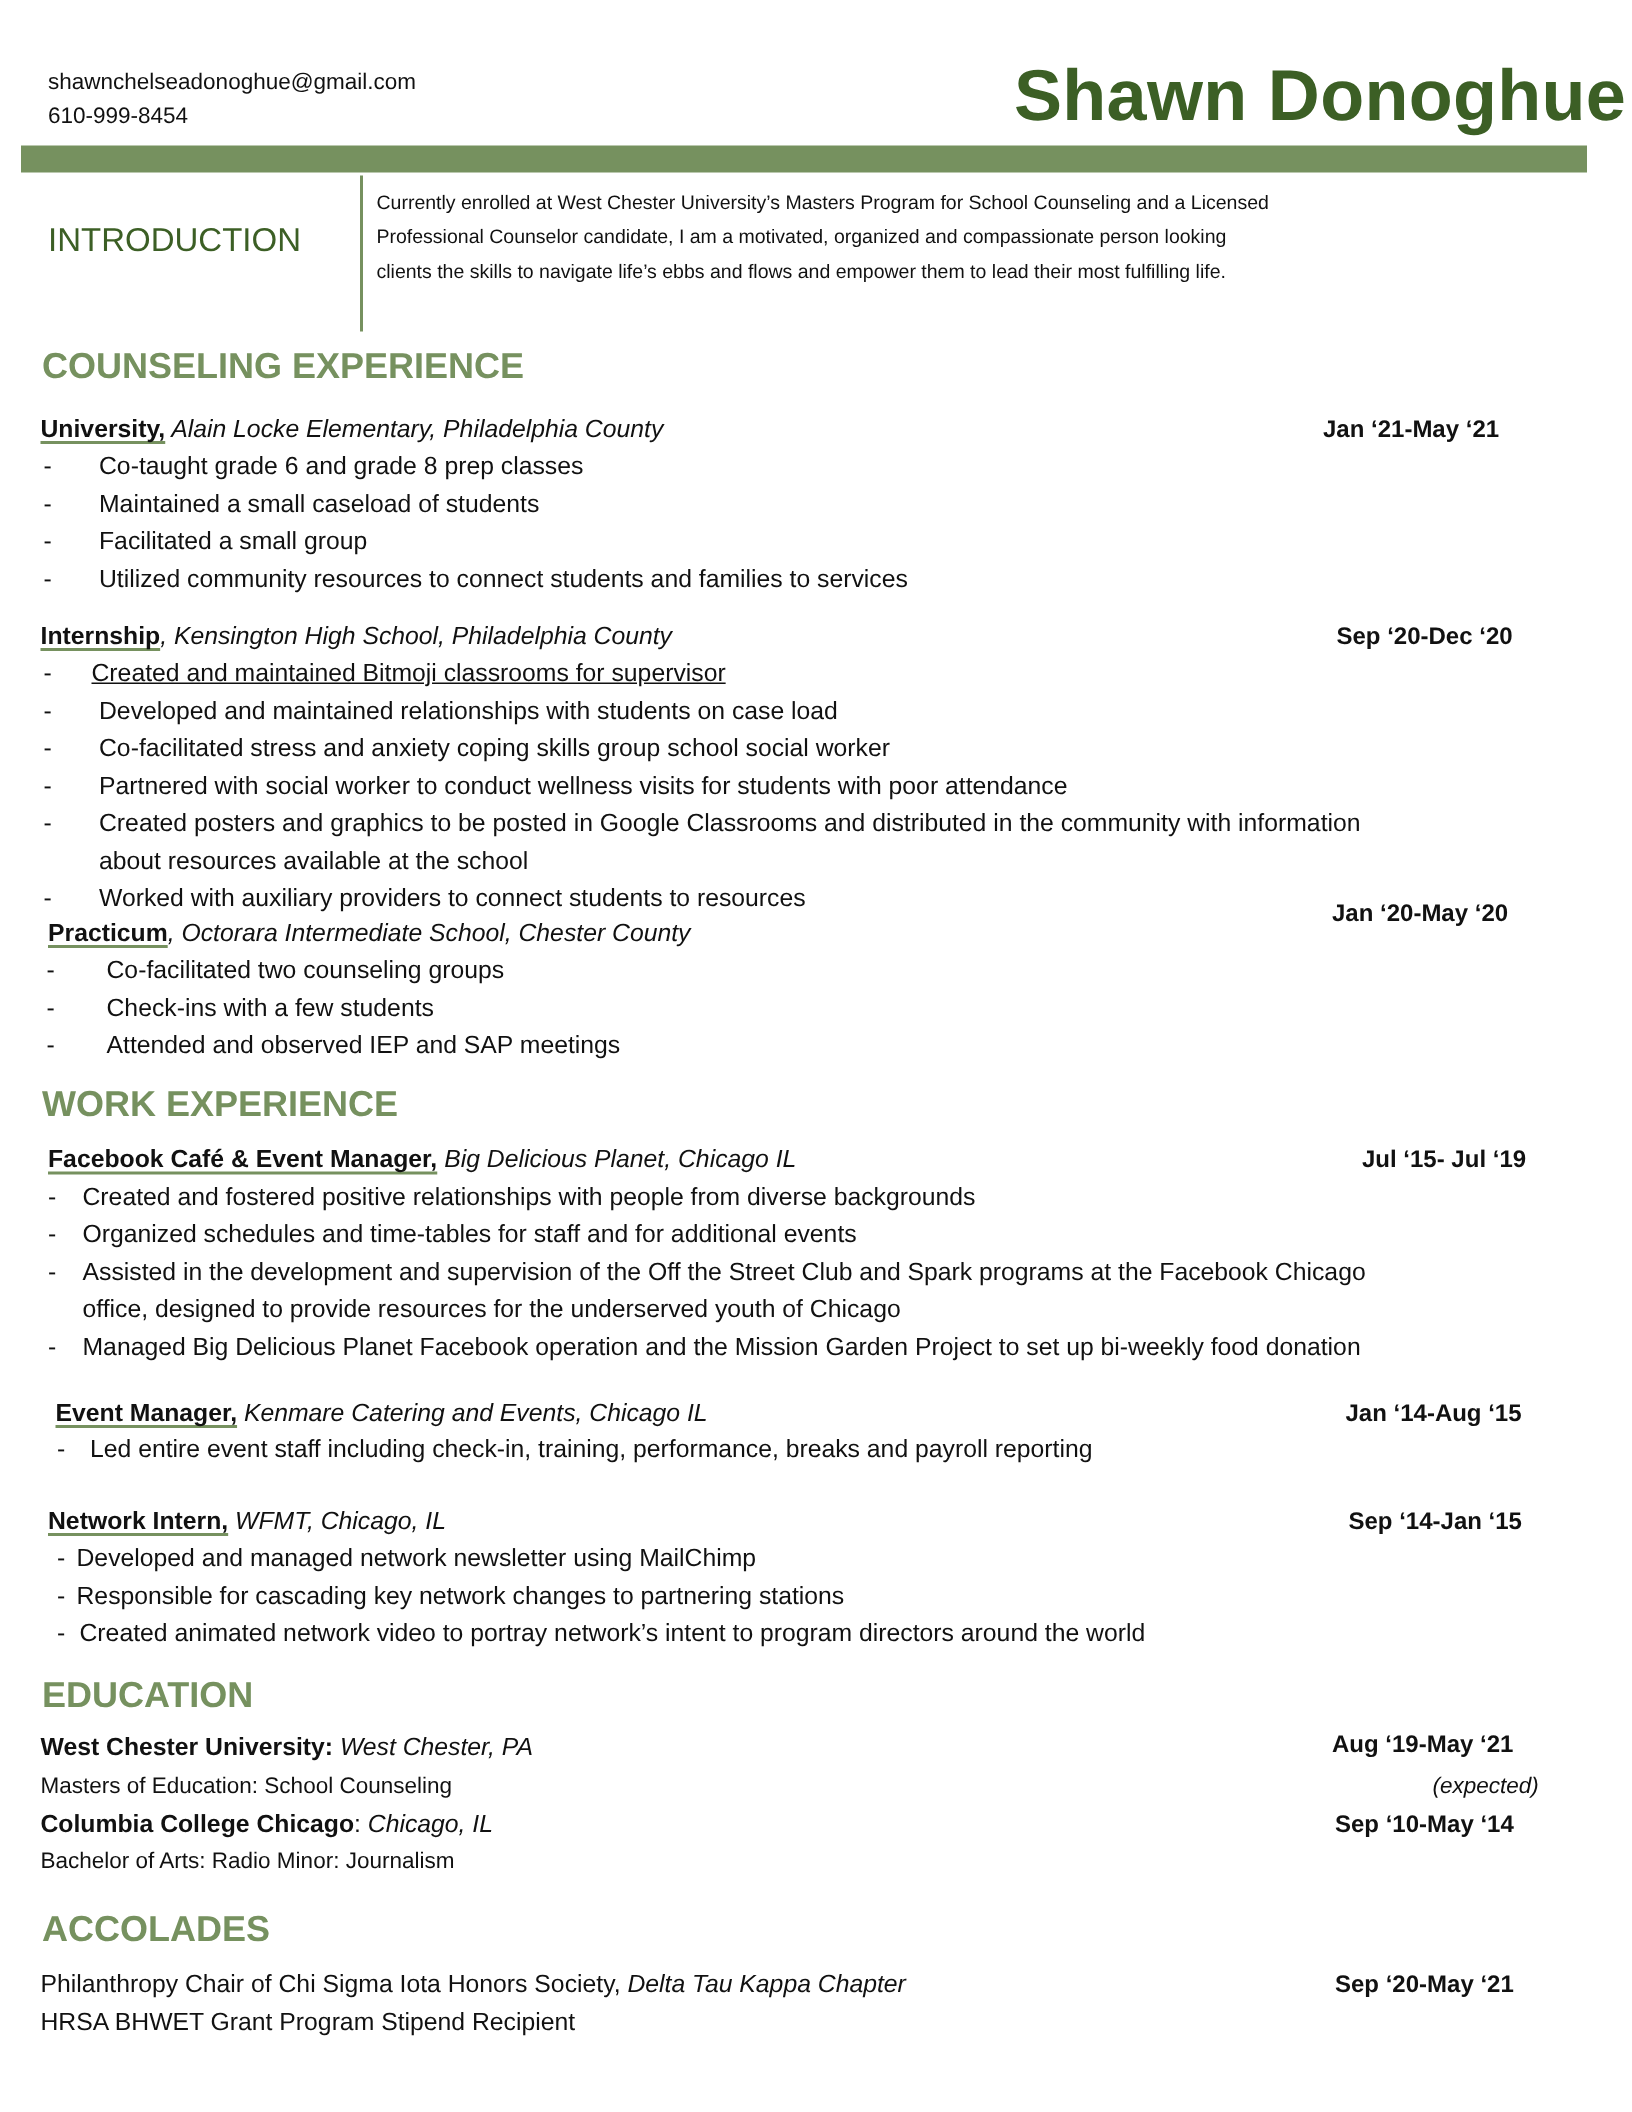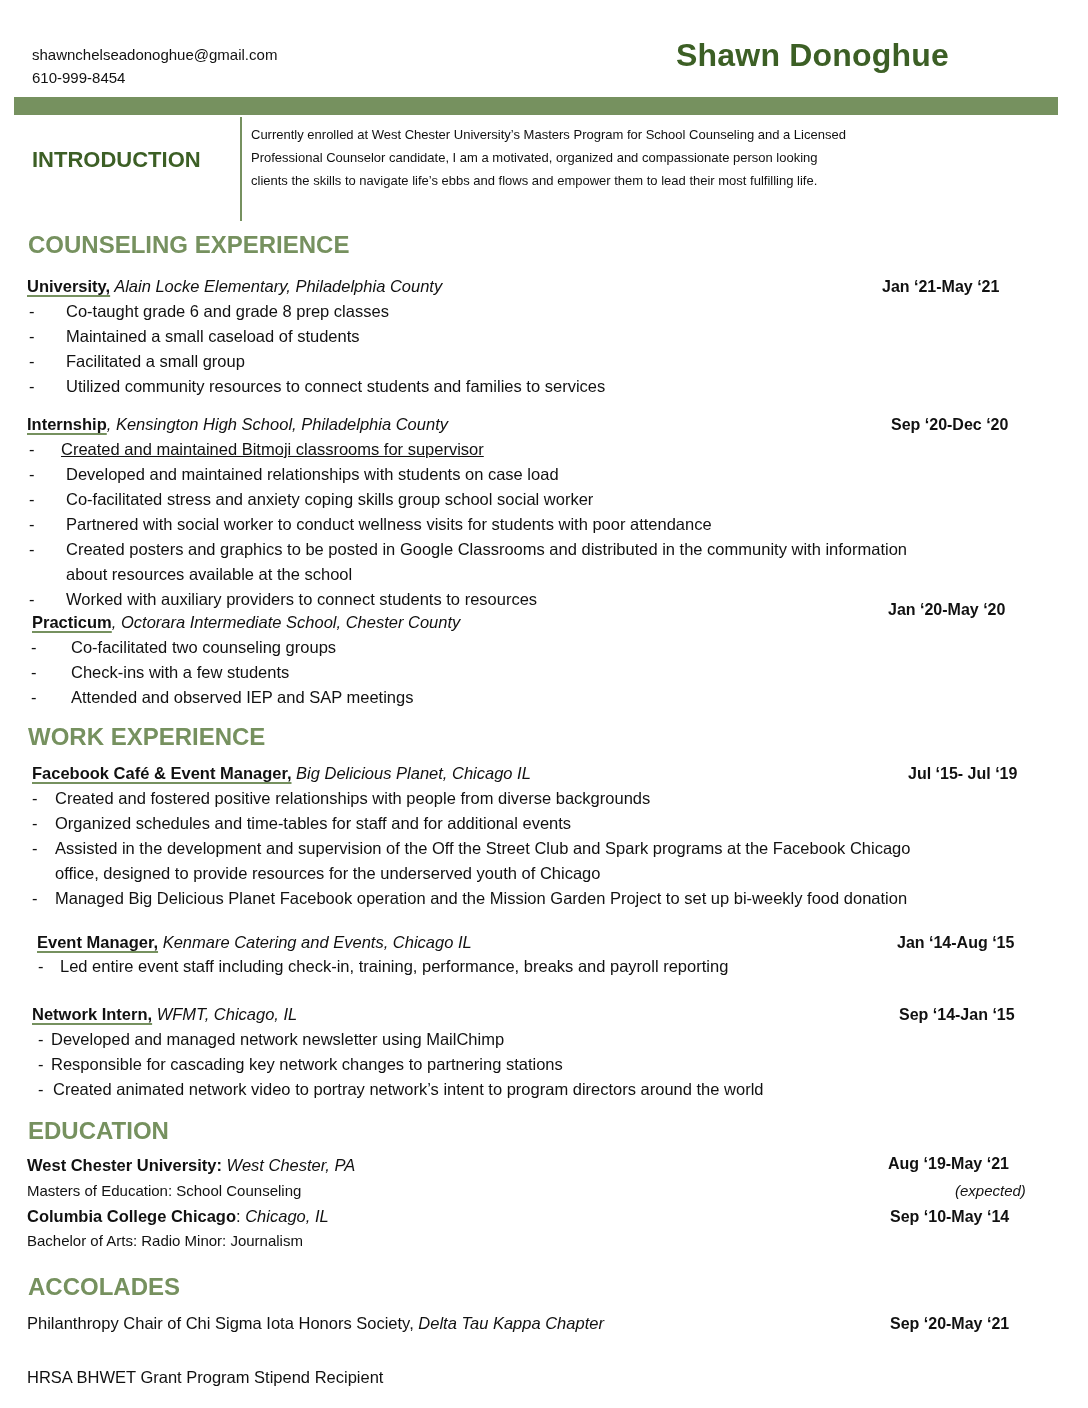--- a/index.html
+++ b/index.html
@@ -1,22 +1,22 @@
 <!DOCTYPE html>
 <html><head>
 <meta charset="utf-8">
 <style>
   html, body { margin:0; padding:0; background:#ffffff; }
   body { width:1088px; height:1408px; position:relative; overflow:hidden;
          font-family:"Liberation Sans", sans-serif; color:#111; }
   .abs { position:absolute; white-space:nowrap; }
   .contact { font-size:15px; line-height:22px; color:#111; }
-  .name { font-size:32px; font-weight:bold; color:#3c5f25; letter-spacing:0.2px; }
+  .name { font-size:48px; font-weight:bold; color:#3c5f25; letter-spacing:0.2px; }
   .bar { position:absolute; left:14px; top:97px; width:1044px; height:18px; background:#76915f; }
-  .intro-h { font-size:22px; font-weight:bold; color:#3c5f25; }
+  .intro-h { font-size:22px; font-weight:normal; color:#3c5f25; }
   .divider { position:absolute; left:240px; top:117px; width:2px; height:104px; background:#76915f; }
   .intro-text { font-size:13px; line-height:23px; color:#111; white-space:normal; width:800px; }
   .sec-h { font-size:24px; font-weight:bold; color:#76915f; }
   .line { font-size:16.5px; color:#111; }
   .title-u { font-weight:bold; text-decoration:underline; text-decoration-color:#76915f; text-decoration-thickness:2px; text-underline-offset:3px; }
   .bold { font-weight:bold; }
   .ital { font-style:italic; }
   .date { font-size:16px; font-weight:bold; color:#111; }
   .small { font-size:15px; }
 </style>
@@ -127,13 +127,13 @@
   <span class="bold">Columbia College Chicago</span><span>: </span><span class="ital">Chicago, IL</span>
 </div>
 <div class="abs date" style="left:890px; top:1208px;">Sep ‘10-May ‘14</div>
 <div class="abs line small" style="left:27px; top:1232px;">Bachelor of Arts: Radio Minor: Journalism</div>
 
 <div class="abs sec-h" style="left:28px; top:1273px;">ACCOLADES</div>
 <div class="abs line" style="left:27px; top:1314px;">
   <span>Philanthropy Chair of Chi Sigma Iota Honors Society, </span><span class="ital">Delta Tau Kappa Chapter</span>
 </div>
 <div class="abs date" style="left:890px; top:1315px;">Sep ‘20-May ‘21</div>
-<div class="abs line" style="left:27px; top:1339px;margin-top:29px;">HRSA BHWET Grant Program Stipend Recipient</div>
+<div class="abs line" style="left:27px; top:1339px;">HRSA BHWET Grant Program Stipend Recipient</div>
 
 </body></html>

